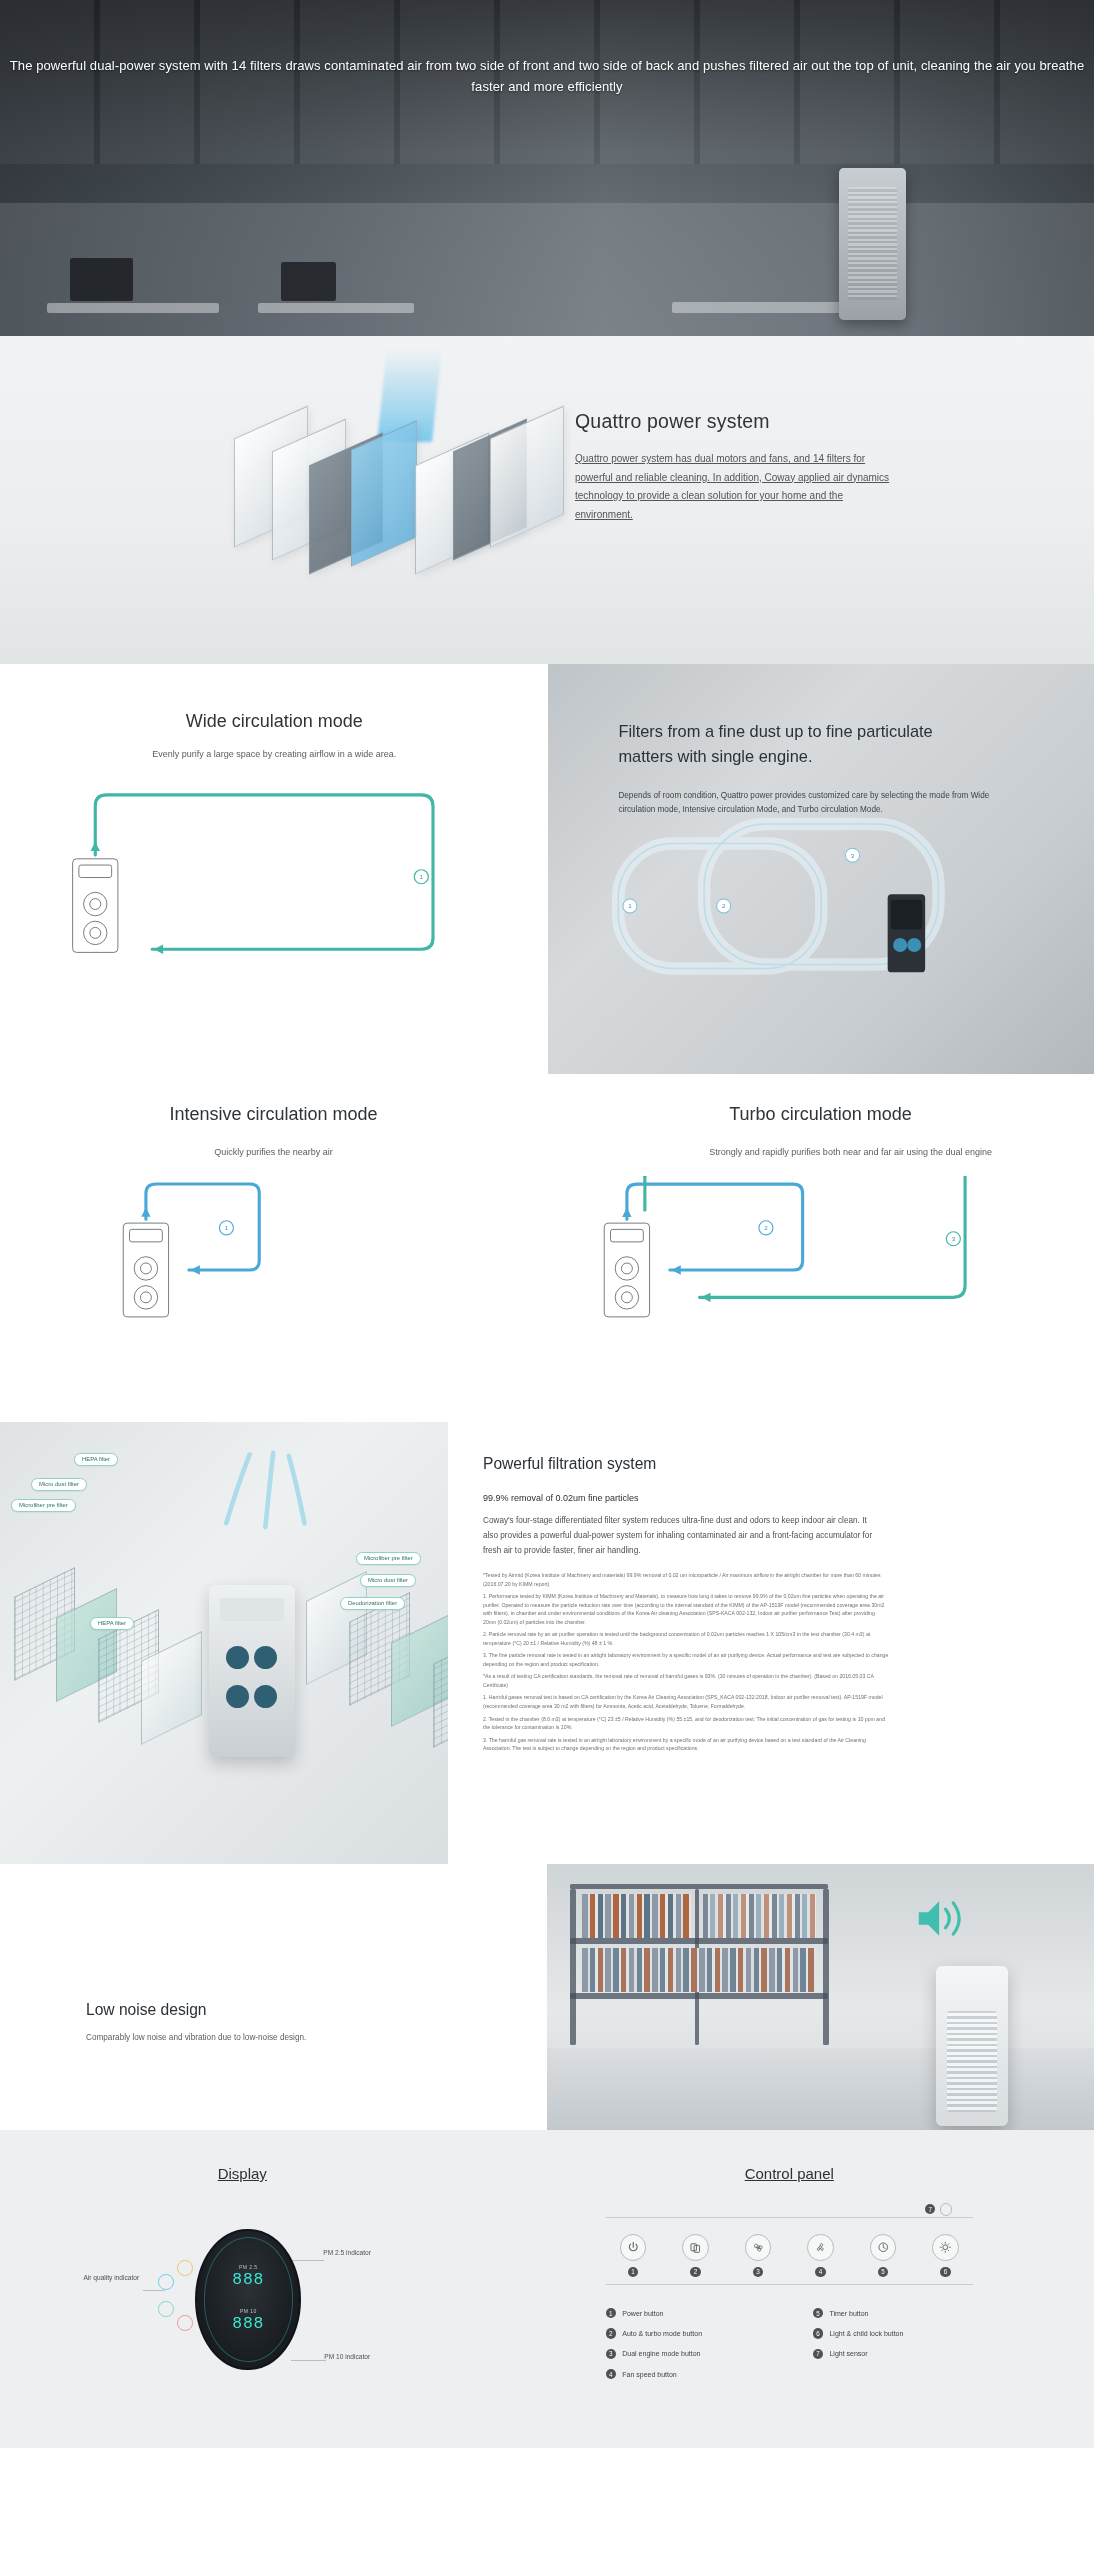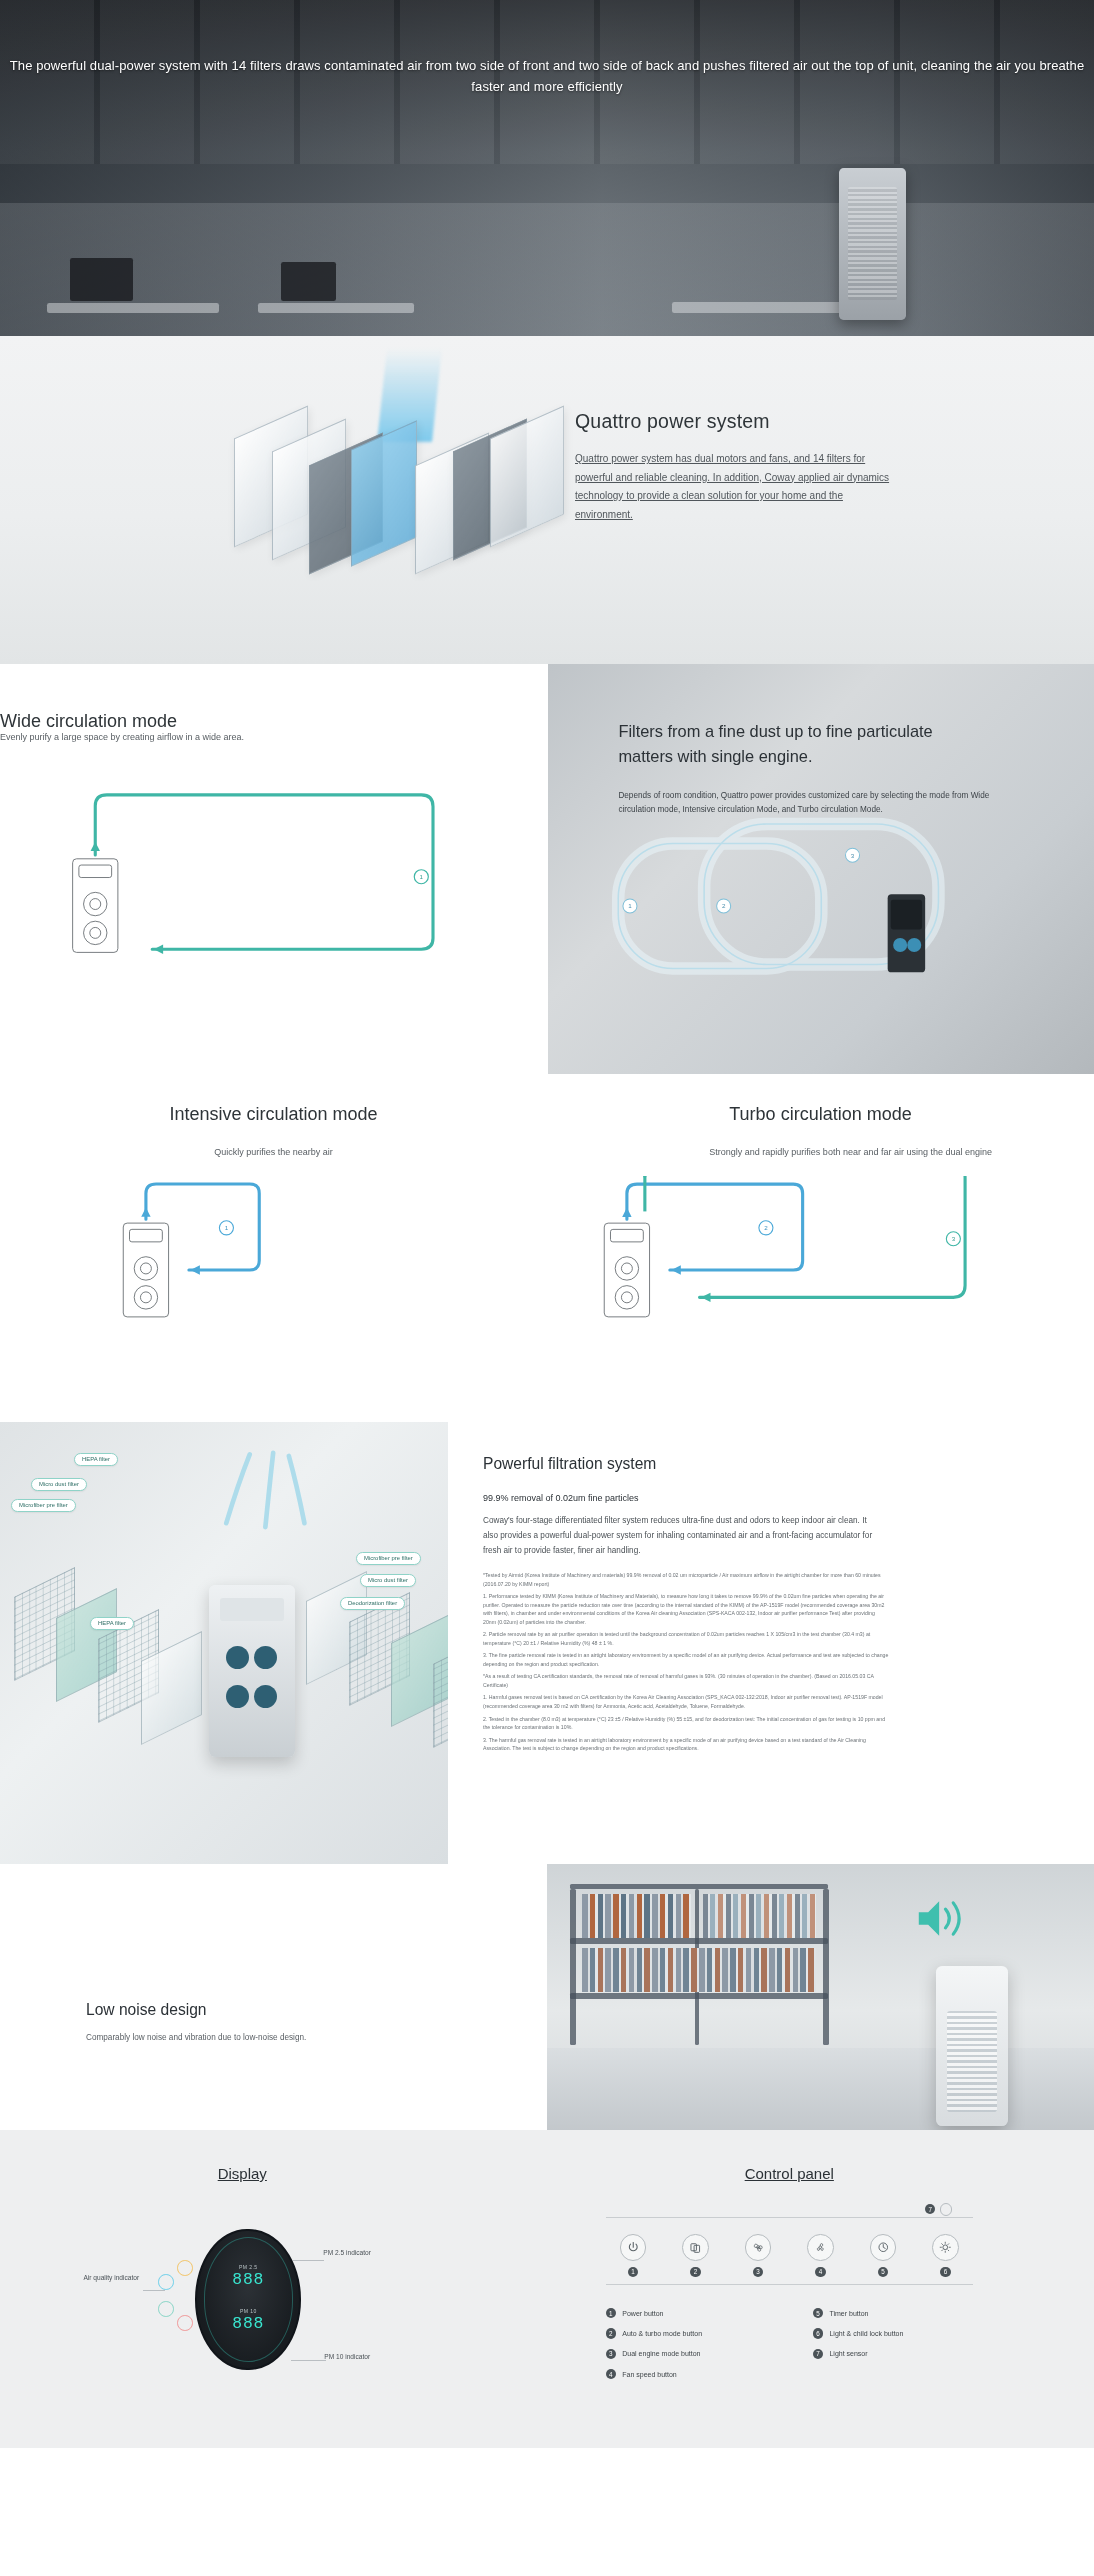--- a/index.html
+++ b/index.html
@@ -97,24 +97,24 @@
     font-size: 19.5px; font-weight: 400; color:#2e3438; margin-bottom: 17px; letter-spacing:0.2px;
   }
   .quattro-copy p {
     font-size: 10px; line-height: 1.85; color:#50565b;text-decoration:underline;
   }
 
   
   .modes1 { display:flex; width:1094px; height:410px; }
   .wide-mode {
     width: 550px; background:#ffffff; position:relative;
-    padding-top: 47px; text-align:left;
+    padding-top: 47px; text-align:center;
   }
   .wide-mode h3 { font-size: 18px; font-weight:400; color:#2e3438; }
-  .wide-mode p { font-size: 9px; color:#585e63; }
+  .wide-mode p { font-size: 9px; color:#585e63; margin-top: 17px; }
   .fine-dust {
     width: 547px; position:relative; overflow:hidden;
     background: linear-gradient(135deg,#bfc4c8 0%, #d7dadc 35%, #c8cdd1 70%, #b3b8bc 100%);
     padding: 55px 0 0 70px;
   }
   .fine-dust h3 { font-size: 16.4px; font-weight:400; color:#2b3136; line-height:1.5; width:367px;}
   .fine-dust p { font-size: 8.2px; color:#3d4348; line-height:1.75; width:375px; margin-top:20.3px;}
 
   
   .flow { position:absolute; }

